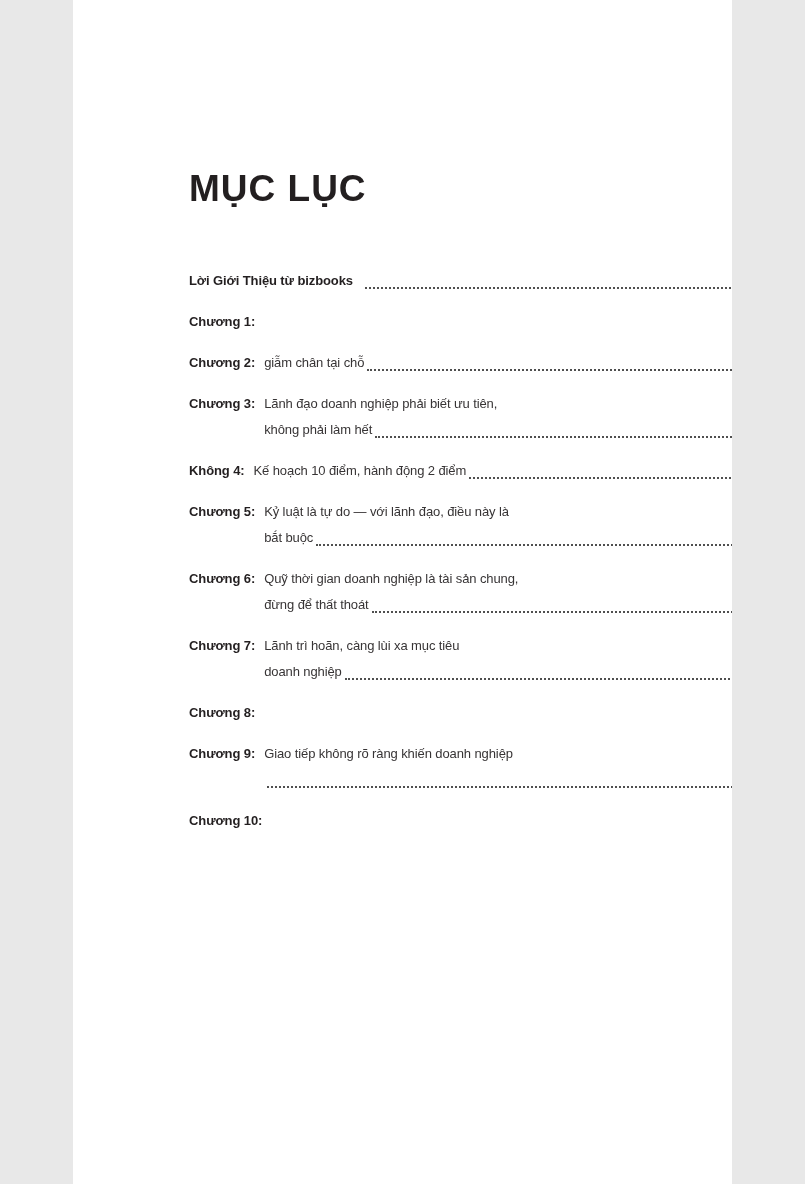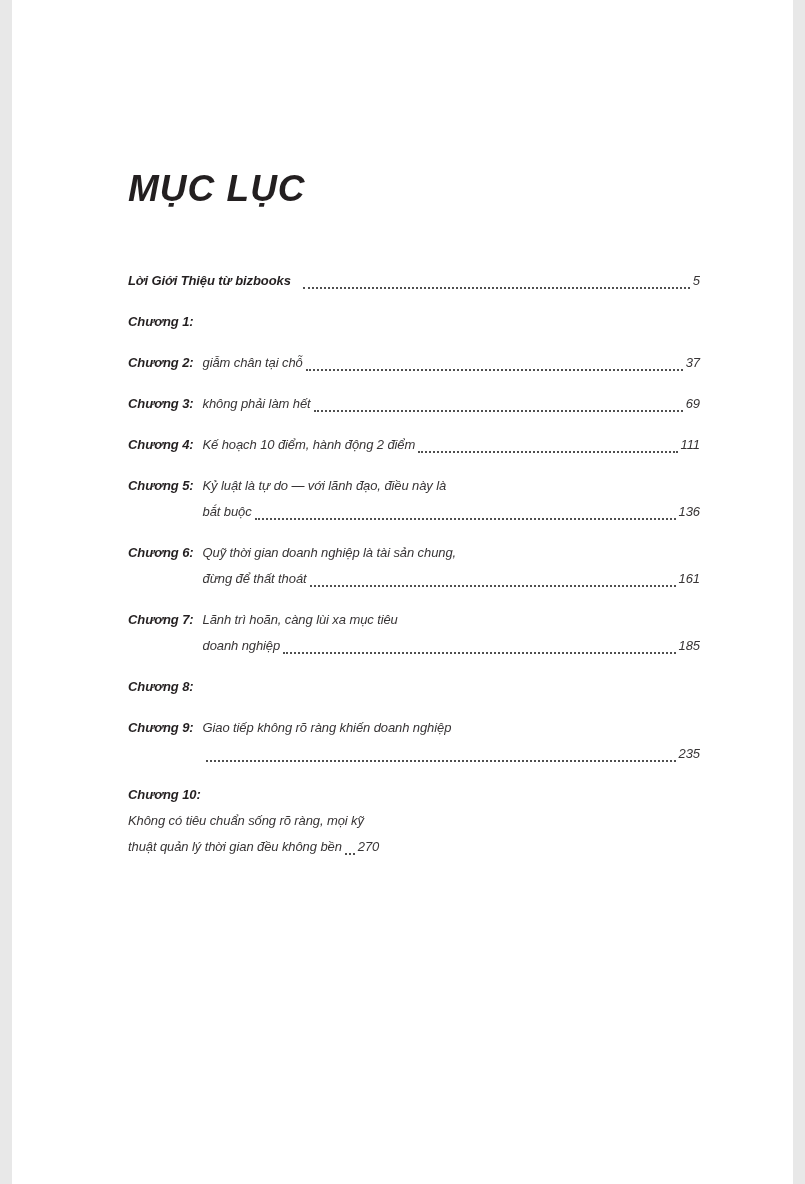--- a/index.html
+++ b/index.html
@@ -4,26 +4,25 @@
 <style>
   :root{
     --heading-color:#231f20;
     --body-color:#373435;
     --dot-color:#4f4f4f;
     --page-bg:#ffffff;
   }
   html,body{margin:0;padding:0;background:#e8e8e8;}
   .page{
     position:relative;
-    width:781px;height:1184px;
+    width:659px;height:1184px;
     background:var(--page-bg);
     font-family:"Liberation Sans",sans-serif;
     overflow:hidden;
     margin:0 auto;
-    font-style:italic;
   }
   .toc-title{
     position:absolute;
     left:116px;top:168px;
     margin:0;
     font-size:37px;
     font-weight:800;
     letter-spacing:1px;
     color:var(--heading-color);
   }
@@ -34,21 +33,21 @@
   }
   .entry{
     display:flex;
     align-items:flex-start;
     margin-bottom:15px;
     font-size:13px;
     line-height:26px;
     letter-spacing:-0.1px;
     color:var(--body-color);
   }
-  .entry:last-child{margin-bottom:0;flex-direction:column;}
+  .entry:last-child{margin-bottom:0;}
   .label{
     flex:none;
     font-weight:700;
     color:var(--heading-color);
     margin-right:9px;
     white-space:nowrap;
   }
   .body{
     flex:1 1 auto;
     min-width:0;
@@ -95,30 +94,31 @@
         <span class="last-text">giẫm chân tại chỗ</span>
         <span class="leader"></span>
         <span class="pageno">37</span>
       </span>
     </span>
   </div>
 
   <div class="entry">
     <span class="label">Chương 3:</span>
     <span class="body">
+      <span class="wrap-line">Lãnh đạo doanh nghiệp phải biết ưu tiên,</span>
       <span class="tail">
         <span class="last-text">không phải làm hết</span>
         <span class="leader"></span>
         <span class="pageno">69</span>
       </span>
     </span>
   </div>
 
   <div class="entry">
-    <span class="label">Chương 4:</span>
+    <span class="label">Không 4:</span>
     <span class="body">
 
       <span class="tail">
         <span class="last-text">Kế hoạch 10 điểm, hành động 2 điểm</span>
         <span class="leader"></span>
         <span class="pageno">111</span>
       </span>
     </span>
   </div>
 
@@ -168,23 +168,15 @@
       <span class="wrap-line">Giao tiếp không rõ ràng khiến doanh nghiệp</span>
       <span class="tail">
         <span class="leader"></span>
         <span class="pageno">235</span>
       </span>
     </span>
   </div>
 
   <div class="entry">
     <span class="label">Chương 10:</span>
-    <span class="body">
-      <span class="wrap-line">Không có tiêu chuẩn sống rõ ràng, mọi kỹ</span>
-      <span class="tail">
-        <span class="last-text">thuật quản lý thời gian đều không bền</span>
-        <span class="leader"></span>
-        <span class="pageno">270</span>
-      </span>
-    </span>
   </div>
 </div>
 </div>
 
 </body></html>

